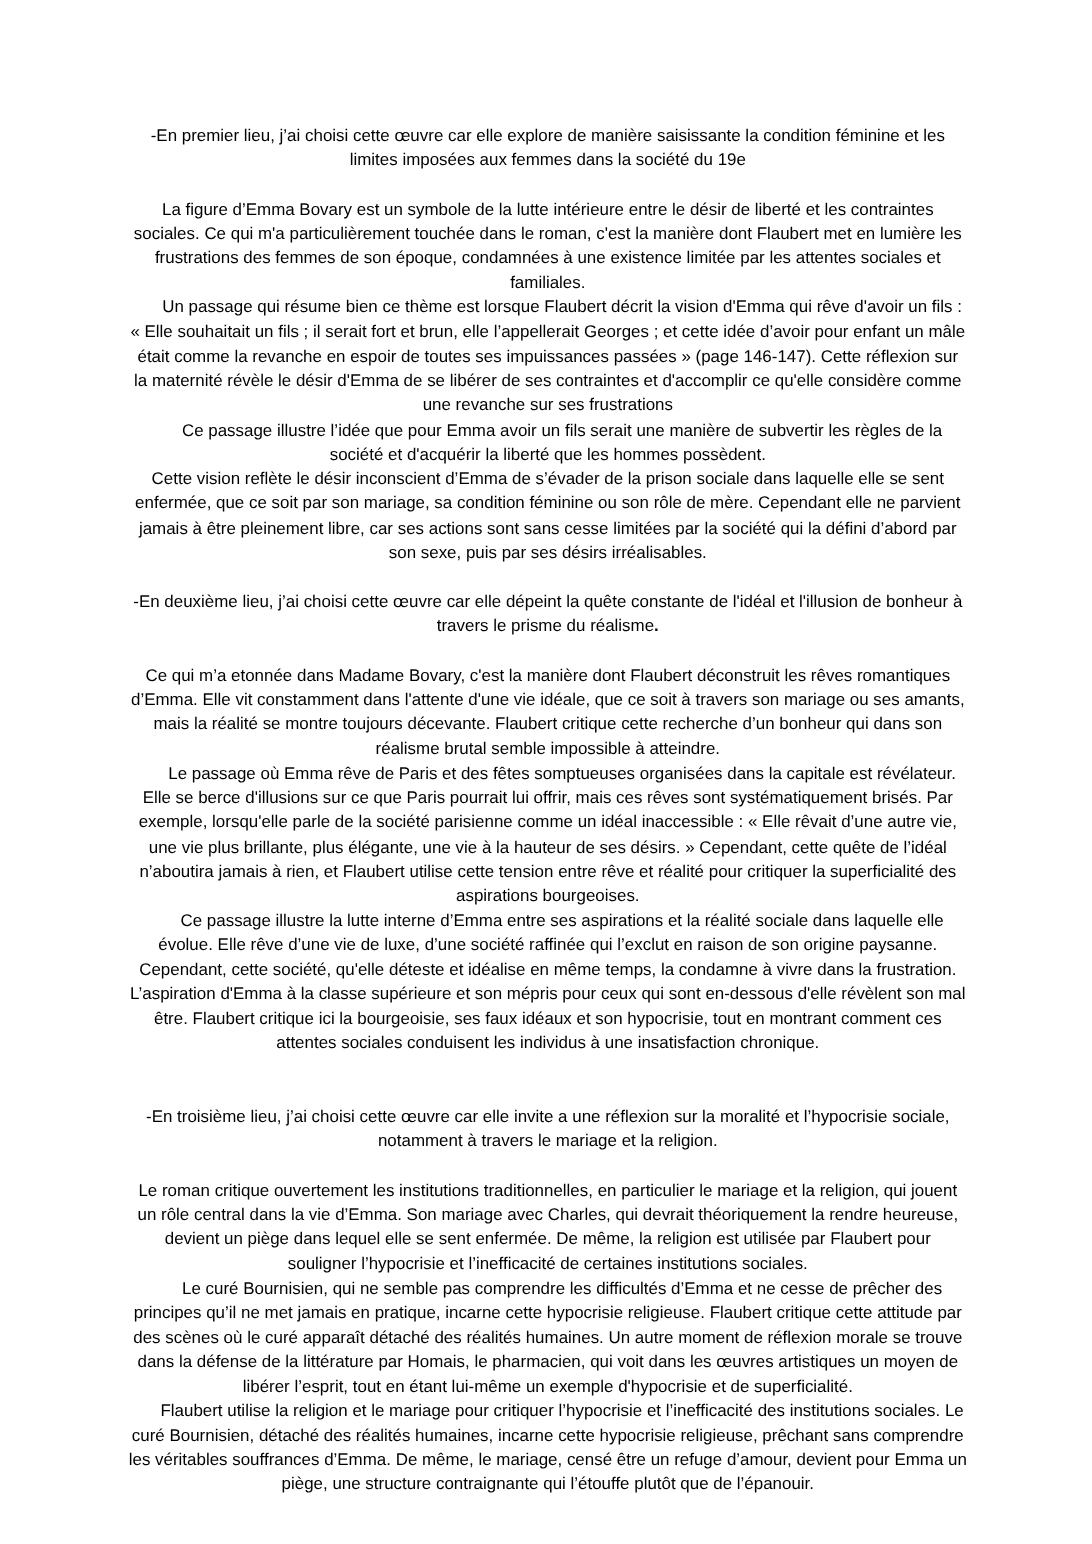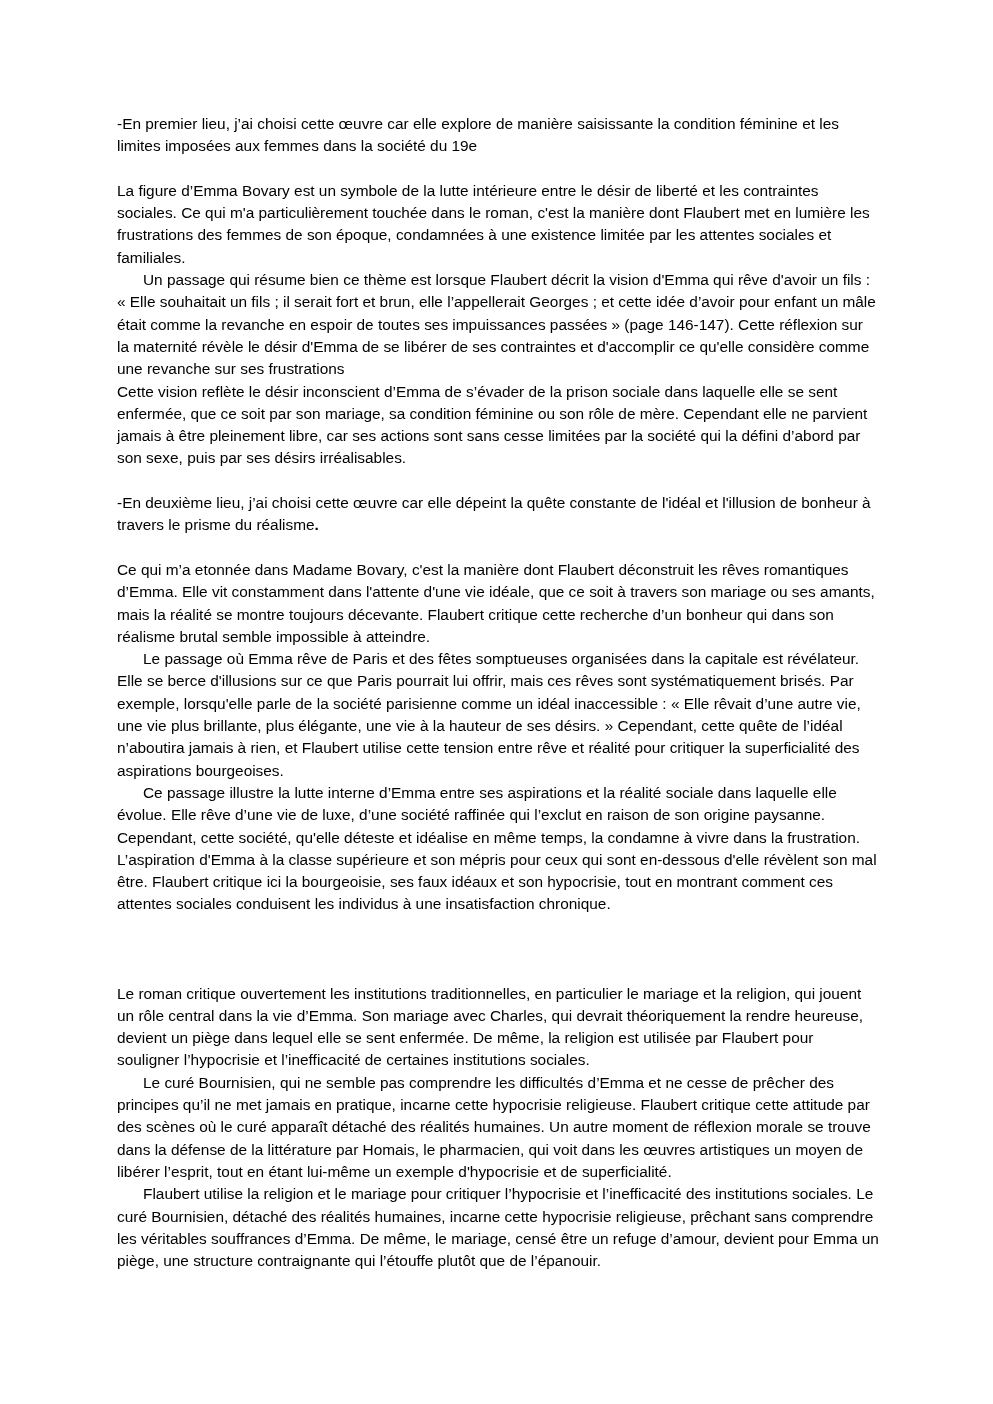--- a/index.html
+++ b/index.html
@@ -24,21 +24,21 @@
   .doc-body {
     position: absolute;
     left: 117px;
     top: 113px;
     width: 762px;
   }
   .para {
     font-size: 15.4px;
     line-height: 22.3px;
     margin: 0;
-    text-align: left;
+    text-align: center;
     word-spacing: 0px;
     letter-spacing: 0px;
     -webkit-font-smoothing: none;
   }
   
   .gap-1 { height: 22.3px; }
   .gap-2 { height: 44.6px; }
   .indent { text-indent: 26px; }
   .italic { }
   .bold { font-weight: bold; }
@@ -50,37 +50,39 @@
   <div class="doc-body">
 
     <p class="para">-En premier lieu, j’ai choisi cette œuvre car elle explore de manière saisissante la condition féminine et les limites imposées aux femmes dans la société du 19e</p>
 
     <div class="gap-1"></div>
 
     <p class="para">La figure d’Emma Bovary est un symbole de la lutte intérieure entre le désir de liberté et les contraintes sociales. Ce qui m'a particulièrement touchée dans le roman, c'est la manière dont Flaubert met en lumière les frustrations des femmes de son époque, condamnées à une existence limitée par les attentes sociales et familiales.</p>
 
     <p class="para indent">Un passage qui résume bien ce thème est lorsque Flaubert décrit la vision d'Emma qui rêve d'avoir un fils : « Elle souhaitait un fils ; il serait fort et brun, elle l’appellerait Georges ; et cette idée d’avoir pour enfant un mâle était comme la revanche en espoir de toutes ses impuissances passées » (page 146-147). Cette réflexion sur la maternité révèle le désir d'Emma de se libérer de ses contraintes et d'accomplir ce qu'elle considère comme une revanche sur ses frustrations</p>
 
+    <p class="para indent">Ce passage illustre l’idée que pour Emma avoir un fils serait une manière de subvertir les règles de la société et d'acquérir la liberté que les hommes possèdent.</p>
 
     <p class="para">Cette vision reflète le désir inconscient d’Emma de s’évader de la prison sociale dans laquelle elle se sent enfermée, que ce soit par son mariage, sa condition féminine ou son rôle de mère. Cependant elle ne parvient jamais à être pleinement libre, car ses actions sont sans cesse limitées par la société qui la défini d’abord par son sexe, puis par ses désirs irréalisables.</p>
 
     <div class="gap-1"></div>
 
     <p class="para"><span>-En deuxième lieu, j’ai choisi cette œuvre car elle dépeint la quête constante de l'idéal et l'illusion de bonheur à travers le prisme du réalisme</span><span class="bold">.</span></p>
 
     <div class="gap-1"></div>
 
     <p class="para"><span>Ce qui m’a etonnée  dans </span><span class="italic">Madame Bovary</span><span>, c'est la manière dont Flaubert déconstruit les rêves romantiques d’Emma. Elle vit constamment dans l'attente d'une vie idéale, que ce soit à travers son mariage ou ses amants, mais la réalité se montre toujours décevante. Flaubert critique cette recherche d’un bonheur qui dans son réalisme brutal semble impossible à atteindre.</span></p>
 
     <p class="para indent">Le passage où Emma rêve de Paris et des fêtes somptueuses organisées dans la capitale est révélateur. Elle se berce d'illusions sur ce que Paris pourrait lui offrir, mais ces rêves sont systématiquement brisés. Par exemple, lorsqu'elle parle de la société parisienne comme un idéal inaccessible : « Elle rêvait d’une autre vie, une vie plus brillante, plus élégante, une vie à la hauteur de ses désirs. » Cependant, cette quête de l’idéal n’aboutira jamais à rien, et Flaubert utilise cette tension entre rêve et réalité pour critiquer la superficialité des aspirations bourgeoises.</p>
 
     <p class="para indent">Ce passage illustre la lutte interne d’Emma entre ses aspirations et la réalité sociale dans laquelle elle évolue. Elle rêve d’une vie de luxe, d’une société raffinée qui l’exclut en raison de son origine paysanne. Cependant, cette société, qu'elle déteste et idéalise en même temps, la condamne à vivre dans la frustration. L’aspiration d'Emma à la classe supérieure et son mépris pour ceux qui sont en-dessous d'elle révèlent son mal être. Flaubert critique ici la bourgeoisie, ses faux idéaux et son hypocrisie, tout en montrant comment ces attentes sociales conduisent les individus à une insatisfaction chronique.</p>
 
     <div class="gap-2"></div>
 
+    <p class="para">-En troisième lieu, j’ai choisi cette œuvre car elle invite a  une réflexion sur la moralité et l’hypocrisie sociale, notamment à travers le mariage et la religion.</p>
 
     <div class="gap-1"></div>
 
     <p class="para">Le roman critique ouvertement les institutions traditionnelles, en particulier le mariage et la religion, qui jouent un rôle central dans la vie d’Emma. Son mariage avec Charles, qui devrait théoriquement la rendre heureuse, devient un piège dans lequel elle se sent enfermée. De même, la religion est utilisée par Flaubert pour souligner l’hypocrisie et l’inefficacité de certaines institutions sociales.</p>
 
     <p class="para indent">Le curé Bournisien, qui ne semble pas comprendre les difficultés d’Emma et ne cesse de prêcher des principes qu’il ne met jamais en pratique, incarne cette hypocrisie religieuse. Flaubert critique cette attitude par des scènes où le curé apparaît détaché des réalités humaines. Un autre moment de réflexion morale se trouve dans la défense de la littérature par Homais, le pharmacien, qui voit dans les œuvres artistiques un moyen de libérer l’esprit, tout en étant lui-même un exemple d'hypocrisie et de superficialité.</p>
 
     <p class="para indent">Flaubert utilise la religion et le mariage pour critiquer l’hypocrisie et l’inefficacité des institutions sociales. Le curé Bournisien, détaché des réalités humaines, incarne cette hypocrisie religieuse, prêchant sans comprendre les véritables souffrances d’Emma. De même, le mariage, censé être un refuge d’amour, devient pour Emma un piège, une structure contraignante qui l’étouffe plutôt que de l’épanouir.</p>
 
   </div>

